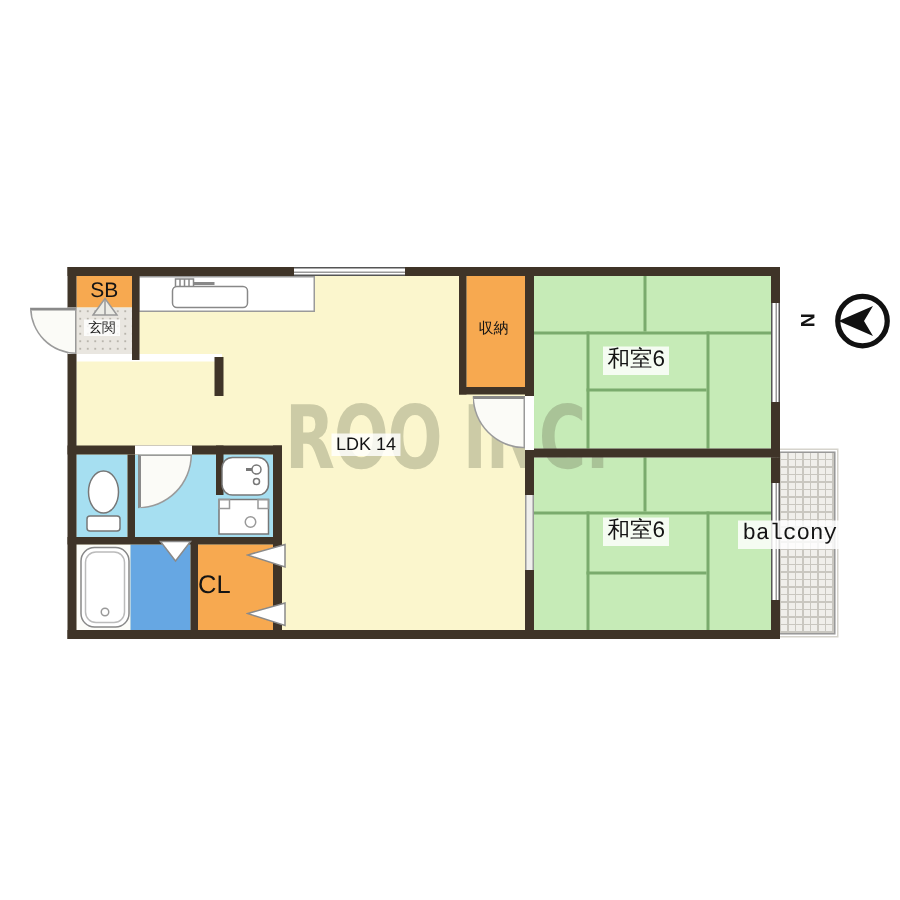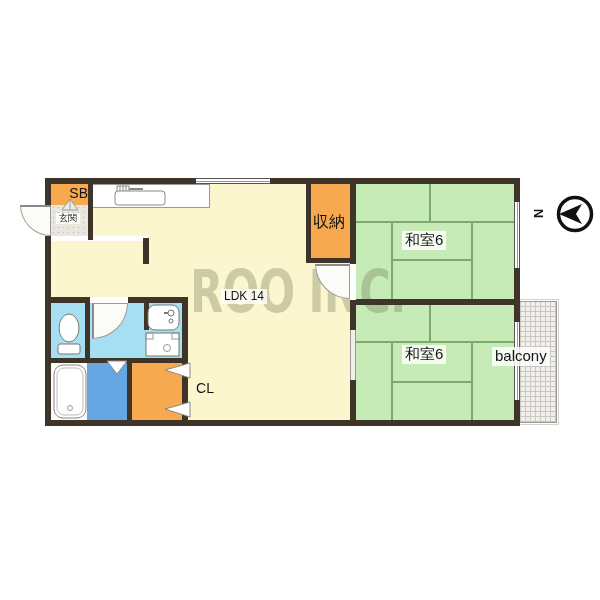--- a/index.html
+++ b/index.html
@@ -174,22 +174,22 @@
     <polygon points="1,12 9,1 17,12" fill="#ececE6" stroke="#999"></polygon>
     <line x1="9" y1="1" x2="9" y2="12" stroke="#999"></line>
   </svg>
 
   <svg class="icon" style="left:550px;top:192px;" width="46" height="44">
     <circle cx="25" cy="22" r="16.5" fill="#fff" stroke="#111" stroke-width="3.5"></circle>
     <polygon points="9,22 32,12 26,22 32,32" fill="#111"></polygon>
   </svg>
   <div class="label" style="left:534px;top:206px;font-size:13px;font-weight:bold;transform:rotate(90deg);">N</div>
 
-  <div class="label" style="left:51px;top:185px;width:37px;text-align:right;font-size:14px;">SB</div>
+  <div class="label" style="left:51px;top:185px;width:37px;text-align:center;font-size:14px;">SB</div>
   <div class="label boxed" style="left:56px;top:213px;font-size:9px;">玄関</div>
-  <div class="label" style="left:306px;top:212px;width:46px;text-align:center;font-size:16px;">収納</div>
+  <div class="label" style="left:306px;top:212px;width:46px;text-align:center;font-size:10px;">収納</div>
   <div class="label boxed" style="left:221px;top:289px;font-size:12px;">LDK 14</div>
   <div class="label boxed" style="left:402px;top:231px;font-size:15px;">和室6</div>
   <div class="label boxed" style="left:402px;top:345px;font-size:15px;">和室6</div>
-  <div class="label" style="left:132px;top:380px;width:50px;text-align:right;font-size:14px;margin-left:32px;">CL</div>
-  <div class="label boxed" style="left:492px;top:347px;font-size:15px;">balcony</div>
+  <div class="label" style="left:132px;top:380px;width:50px;text-align:left;font-size:17px;">CL</div>
+  <div class="label boxed" style="left:492px;top:347px;font-size:15px;font-family:Liberation Mono, monospace;">balcony</div>
 
 </div>
 
 </body></html>

